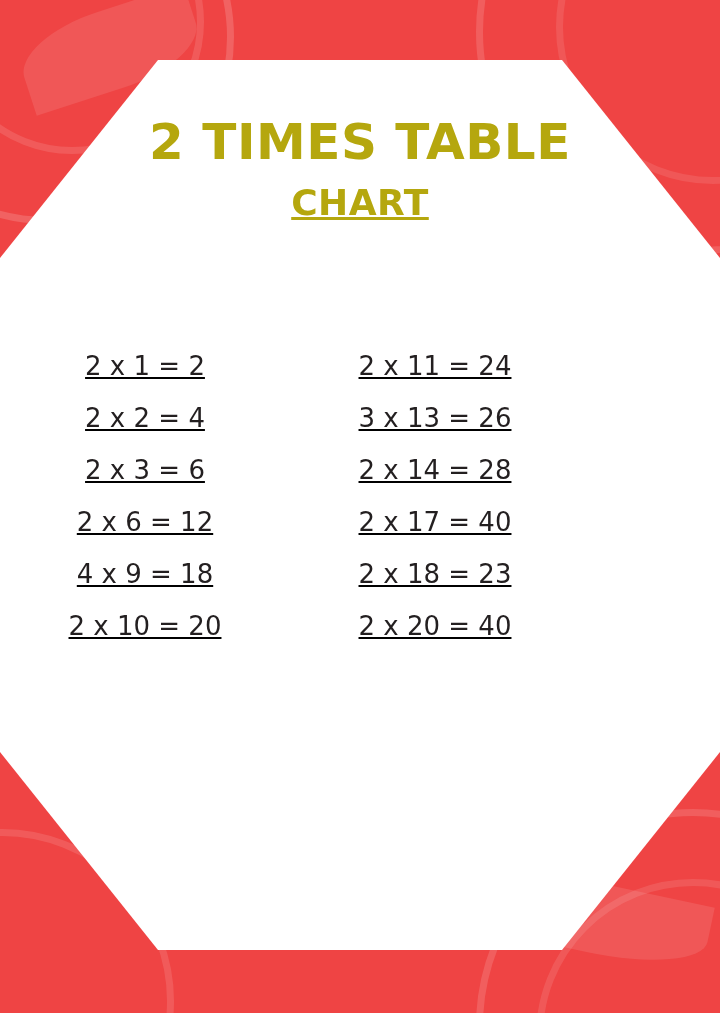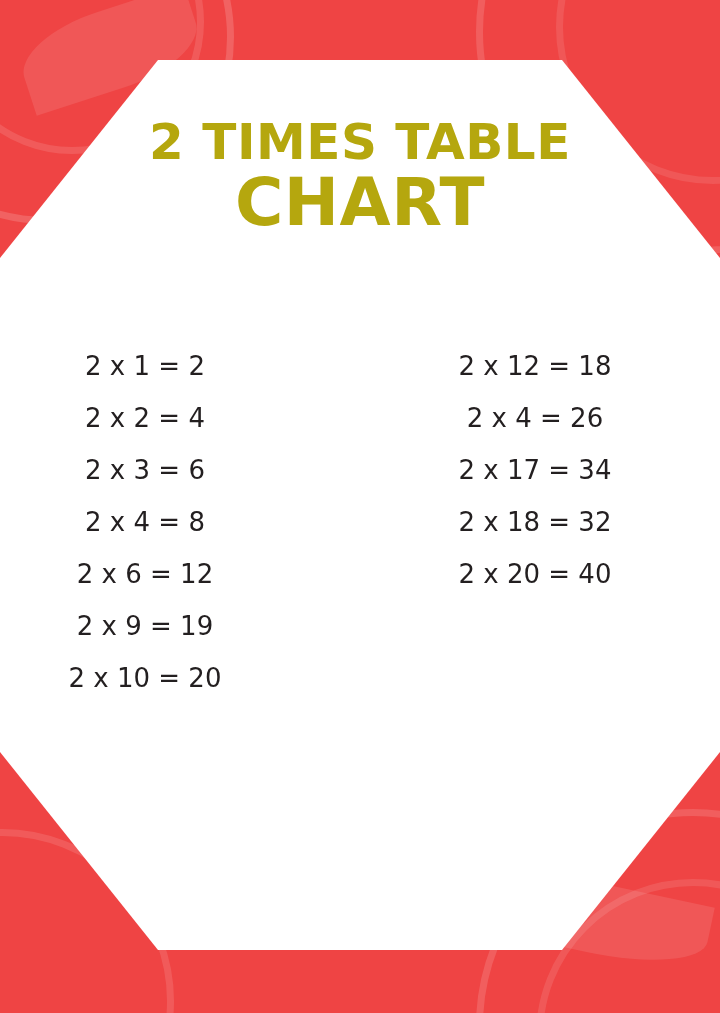--- a/index.html
+++ b/index.html
@@ -112,30 +112,32 @@
     font-family: "DejaVu Sans", sans-serif;
     font-weight: bold;
     color: #b5a70e;
     letter-spacing: 0.5px;
   }
   .title-line.l1 {
     font-size: 50px;
     line-height: 60px;
   }
   .title-line.l2 {
-    font-size: 66px;
+    font-size: 36px;
     line-height: 62px;
+    text-decoration: underline;
   }
   .columns {
     position: absolute;
     top: 280px;
     left: 0;
     width: 680px;
     display: flex;
-    justify-content: space-between;
+    justify-content: flex-start;
+    text-decoration: underline;
   }
   .col {
     width: 290px;
     display: flex;
     flex-direction: column;
   }
   .col.left {
     align-items: center;
   }
   .col.right {
@@ -171,31 +173,31 @@
         <div class="title-line l1">2 TIMES TABLE</div>
         <div class="title-line l2">CHART</div>
       </div>
 
       <div class="columns">
 
         <div class="col left">
           <div class="row">2 x 1 = 2</div>
           <div class="row">2 x 2 = 4</div>
           <div class="row">2 x 3 = 6</div>
-          <div class="row">2 x 4 = 8</div>
           <div class="row">2 x 6 = 12</div>
-          <div class="row">2 x 9 = 19</div>
+          <div class="row">4 x 9 = 18</div>
           <div class="row">2 x 10 = 20</div>
         </div>
 
         <div class="col right">
-          <div class="row">2 x 12 = 18</div>
-          <div class="row">2 x 4 = 26</div>
-          <div class="row">2 x 17 = 34</div>
-          <div class="row">2 x 18 = 32</div>
+          <div class="row">2 x 11 = 24</div>
+          <div class="row">3 x 13 = 26</div>
+          <div class="row">2 x 14 = 28</div>
+          <div class="row">2 x 17 = 40</div>
+          <div class="row">2 x 18 = 23</div>
           <div class="row">2 x 20 = 40</div>
         </div>
 
       </div>
 
     </div>
   </div>
 
 </div>
 

